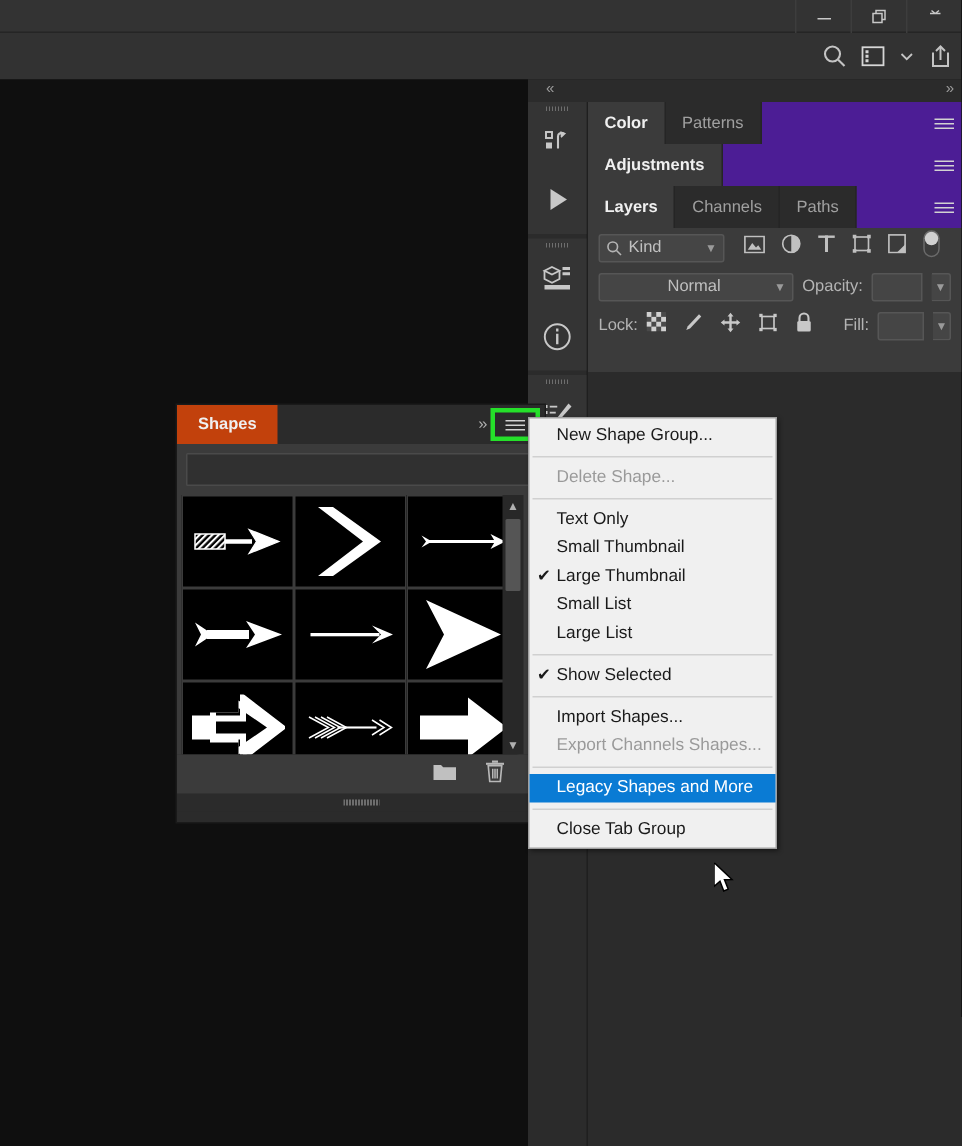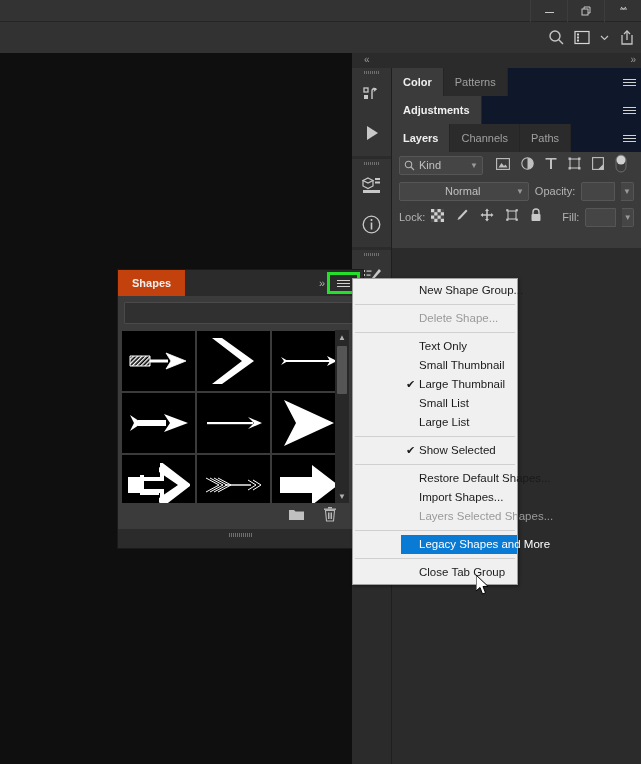--- a/index.html
+++ b/index.html
@@ -61,21 +61,21 @@
   .rail-group { background: #343434; margin-bottom: 3px; padding-bottom: 4px; }
   .rail-grip { height: 8px; display: flex; align-items: center; justify-content: center; }
   .grip-dots { width: 16px; height: 3px;
     background-image: repeating-linear-gradient(to right,#6e6e6e 0 1px,transparent 1px 2px);
   }
   .rail-btn { height: 38px; display: flex; align-items: center; justify-content: center; color: #c8c8c8; }
 
   
   .panel-stack { position: absolute; left: 40px; top: 15px; width: 249px; }
 
-  .tabbar { display: flex; align-items: stretch; height: 28px; background: #0f172a; position: relative; }
+  .tabbar { display: flex; align-items: stretch; height: 28px; background: #4c1d95; position: relative; }
   .tab {
     padding: 0 11px; display: flex; align-items: center;
     font-size: 11px; color: #a0a0a0; background: #2b2b2b;
     border-right: 1px solid #252525;
   }
   .tab.active { background: #3b3b3b; color: #f0f0f0; font-weight: bold; }
   .tab-menu {
     position: absolute; right: 5px; top: 0; height: 28px;
     display: flex; align-items: center; color: #c0c0c0;
   }
@@ -160,21 +160,21 @@
 
   
   .ctx {
     position: absolute; left: 352px; top: 278px; width: 166px;
     background: #f0f0f0; border: 1px solid #a0a0a0;
     padding: 2px 0; font-size: 11.5px; color: #1a1a1a;
     box-shadow: 1px 1px 3px rgba(0,0,0,.45);
   }
   .ctx-item {
     position: relative; height: 19px; line-height: 19px;
-    padding-left: 18px; padding-right: 6px; white-space: nowrap; margin-left: 48px;
+    padding-left: 18px; padding-right: 6px; white-space: nowrap;
   }
   .ctx-item.disabled { color: #9a9a9a; }
   .ctx-item.selected { background: #0a7bd4; color: #ffffff; }
   .ctx-item .check {
     position: absolute; left: 5px; top: 0; line-height: 19px; font-size: 11px; color: #1a1a1a;
   }
   .ctx-sep { height: 1px; background: #d0d0d0; margin: 4px 2px; }
 
   
   .cursor { position: absolute; left: 476px; top: 575px; }
@@ -621,23 +621,22 @@
       <div class="ctx-item disabled"><span>Delete Shape...</span></div>
       <div class="ctx-sep"></div>
       <div class="ctx-item"><span>Text Only</span></div>
       <div class="ctx-item"><span>Small Thumbnail</span></div>
       <div class="ctx-item"><span class="check">✔</span><span>Large Thumbnail</span></div>
       <div class="ctx-item"><span>Small List</span></div>
       <div class="ctx-item"><span>Large List</span></div>
       <div class="ctx-sep"></div>
       <div class="ctx-item"><span class="check">✔</span><span>Show Selected</span></div>
       <div class="ctx-sep"></div>
-      <div class="ctx-item"><span>Restore Default Shapes...</span></div>
       <div class="ctx-item"><span>Import Shapes...</span></div>
-      <div class="ctx-item disabled"><span>Layers Selected Shapes...</span></div>
+      <div class="ctx-item disabled"><span>Export Channels Shapes...</span></div>
       <div class="ctx-sep"></div>
       <div class="ctx-item selected"><span>Legacy Shapes and More</span></div>
       <div class="ctx-sep"></div>
       <div class="ctx-item"><span>Close Tab Group</span></div>
     </div>
 
   <div class="cursor">
     <svg width="15" height="22" viewBox="0 0 15 22">
       <polygon points="0,0 0,16 4,12.5 6.5,19 9.5,17.8 7,11.5 12,11.3" fill="#ffffff" stroke="#000000" stroke-width="1"></polygon>
     </svg>

